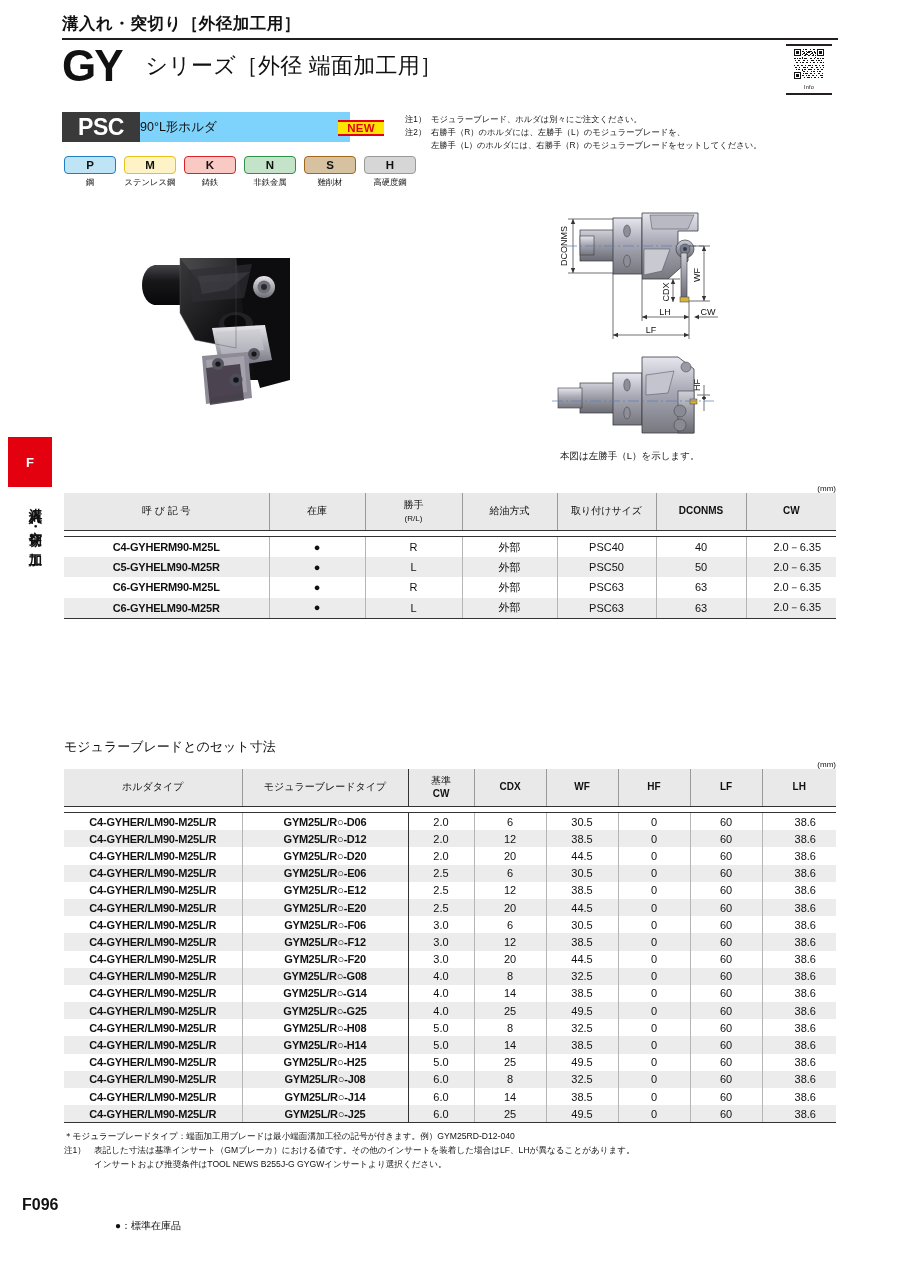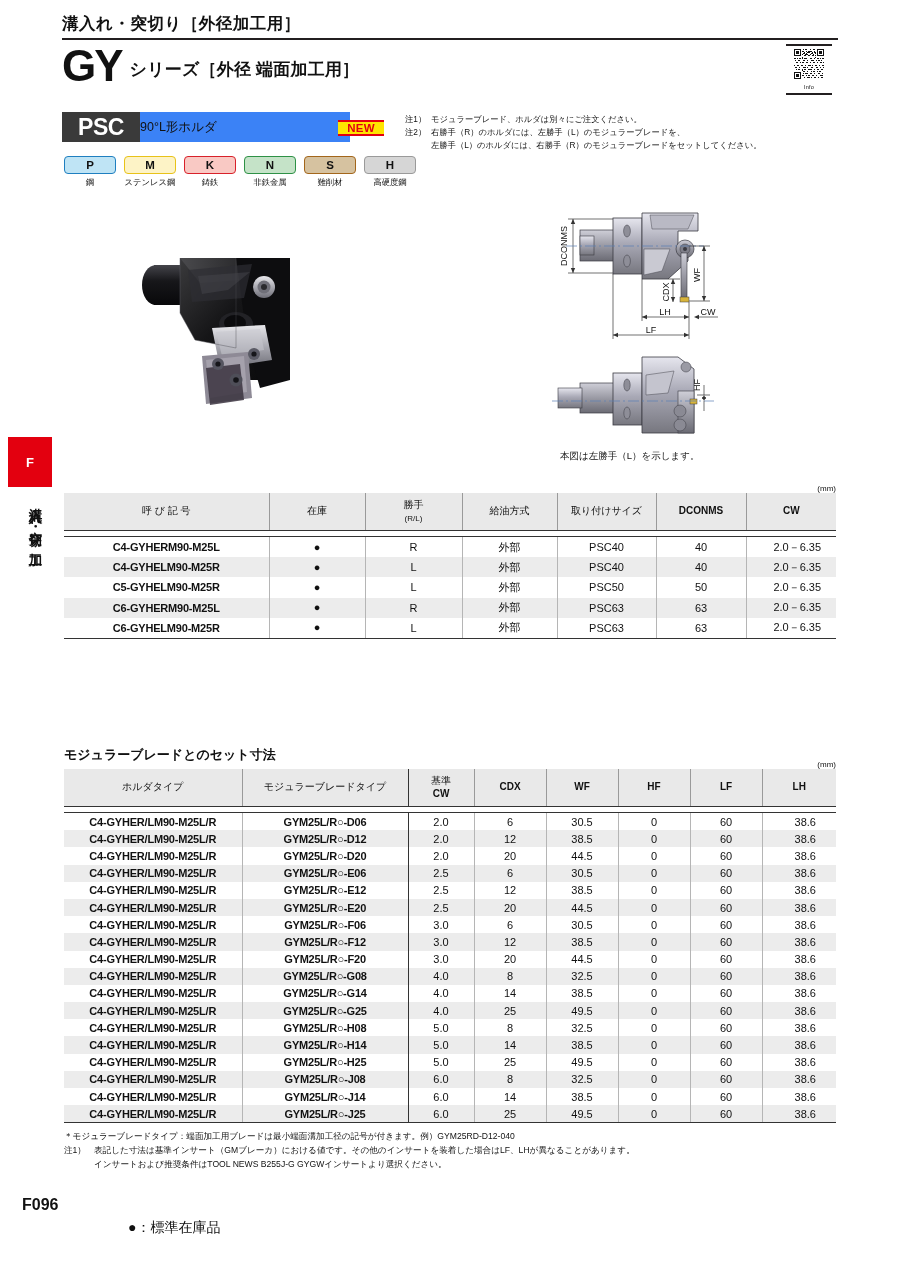--- a/index.html
+++ b/index.html
@@ -20,34 +20,34 @@
     color:#111; line-height: 1.1; padding-bottom: 6px;
   }
   .head-rule { border-bottom: 2.2px solid #231f20; width: 776px; }
 
   .series-row { position:absolute; left:62px; top:48px; display:flex; align-items:flex-end; }
   .series-gy {
     font-size: 44px; font-weight: 800; letter-spacing: -2px;
     line-height: .82; color:#111;
   }
   .series-sub {
-    font-size: 17px; font-weight: 700; margin-left: 8px; padding-bottom: 3px;
+    font-size: 22px; font-weight: 400; margin-left: 24px; padding-bottom: 3px;
     letter-spacing: .2px;
   }
 
   
   .qr-block { position:absolute; left:786px; top:44px; width:46px; text-align:center; }
   .qr-rule-top { border-top: 2px solid #231f20; width:46px; margin-bottom:3px;}
   .qr-img { width:30px; height:30px; margin: 0 auto; }
   .qr-label { font-size:5.5px; color:#111; margin-top:1px; letter-spacing:.2px;}
   .qr-rule-bot { border-top: 2px solid #231f20; width:46px; margin-top:3px;}
 
   
   .psc-bar { position:absolute; left:62px; top:112px; width:288px; height:30px;
-             background:#3b82f6; display:flex; align-items:center; }
+             background:#7dd3fc; display:flex; align-items:center; }
   .psc-tag { width:78px; height:30px; background:#3a3a3a; color:#fff;
              font-size:23px; font-weight:800; letter-spacing:-.5px;
              display:flex; align-items:center; justify-content:center; }
   .psc-desc { font-size:12.5px; font-weight:500; margin-left:0; color:#111; }
 
   .new-badge { position:absolute; left:338px; top:120px; width:46px; height:16px;
      background:#ffe400; border-top:2.2px solid #e3000f; border-bottom:2.2px solid #e3000f;
      color:#e3000f; font-size:11.5px; font-weight:800; display:flex;
      align-items:center; justify-content:center; letter-spacing:.3px; }
 
@@ -103,36 +103,36 @@
   }
   table.dt tbody td:first-child { border-left:none; }
   table.dt tbody td:last-child { border-right:none;padding-left:14px; }
   table.dt tbody tr:nth-child(even) td { background:#ececec; }
   table.dt tbody tr:nth-child(odd) td { background:#ffffff; }
   table.dt tbody tr:last-child td { border-bottom:1.6px solid #333; }
   td.name { font-weight:700; letter-spacing:-.2px; }
   .dot { font-size:11px; line-height:1; }
 
   .tbl1-wrap { position:absolute; left:64px; top:484px; width:772px; }
-  .tbl2-title { position:absolute; left:64px; top:738px; font-size:13px; font-weight:700;margin-top:8px; }
+  .tbl2-title { position:absolute; left:64px; top:738px; font-size:13px; font-weight:400; }
   .tbl2-wrap { position:absolute; left:64px; top:760px; width:772px; }
 
   
   table.dt2 tbody td:nth-child(2) { border-right:1.6px solid #333; }
   table.dt2 thead th:nth-child(2) { border-right:1.6px solid #333; }
 
   
   .footnotes { position:absolute; left:64px; top:1130px; width:780px;
                font-size:8.6px; line-height:1.62; color:#111; }
   .fn-row { display:flex; }
   .fn-lab { width:30px; flex:none; }
   .fn-indent { padding-left:30px; }
   .fn-indent2 { padding-left:12px; }
 
-  .stock-legend { position:absolute; left:128px; top:1219px; font-size:14px; color:#111; }
+  .stock-legend { position:absolute; left:115px; top:1219px; font-size:10px; color:#111; }
   .page-no { position:absolute; left:22px; top:1196px; font-size:16px; font-weight:800; }
 </style>
 </head>
 <body>
 
 <div class="page-head">
   <div class="head-title">溝入れ・突切り［外径加工用］</div>
   <div class="head-rule"></div>
 </div>
 
@@ -521,29 +521,20 @@
         <tr>
           <td class="name">C4-GYHERM90-M25L</td>
           <td class="dot">●</td>
           <td>R</td>
           <td>外部</td>
           <td>PSC40</td>
           <td>40</td>
           <td>2.0－6.35</td>
         </tr>
         <tr>
-          <td class="name">C4-GYHELM90-M25R</td>
-          <td class="dot">●</td>
-          <td>L</td>
-          <td>外部</td>
-          <td>PSC40</td>
-          <td>40</td>
-          <td>2.0－6.35</td>
-        </tr>
-        <tr>
           <td class="name">C5-GYHELM90-M25R</td>
           <td class="dot">●</td>
           <td>L</td>
           <td>外部</td>
           <td>PSC50</td>
           <td>50</td>
           <td>2.0－6.35</td>
         </tr>
         <tr>
           <td class="name">C6-GYHERM90-M25L</td>

